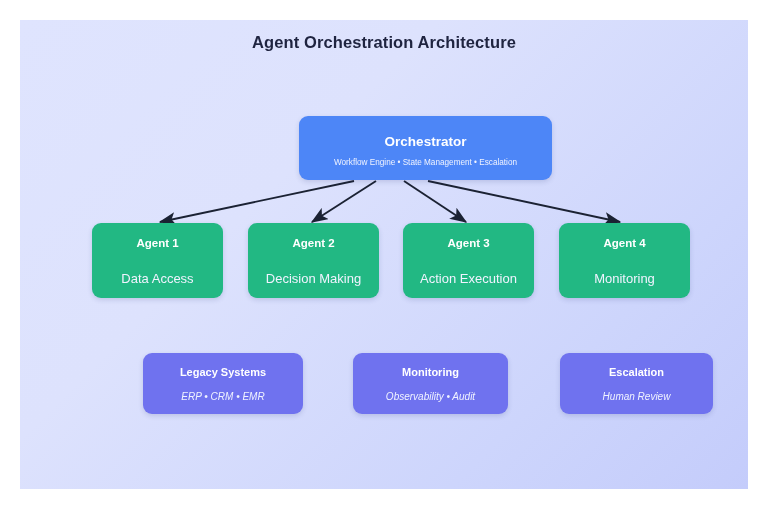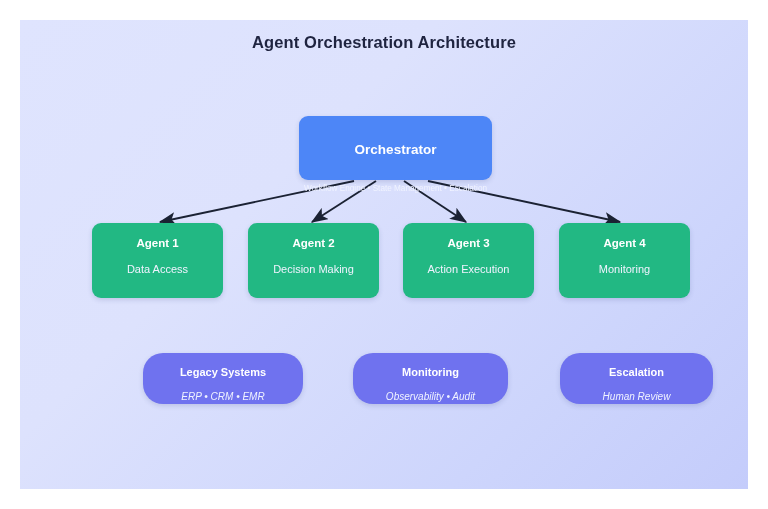--- a/index.html
+++ b/index.html
@@ -55,51 +55,49 @@
   }
   .node .node-sub {
     color: #f0f3ff;
     line-height: 1.2;
     text-align: center;
   }
   
   #node-orchestrator {
     left: 279px;
     top: 96px;
-    width: 193px;
+    width: 253px;
     height: 64px;
     background: #4d86f7;
-    padding-top: 26px;
-    gap: 18px;
+    padding-top: 18px;
   }
   #node-orchestrator .node-title { font-size: 13.5px; }
   #node-orchestrator .node-sub { font-size: 8.2px; margin-top: 8px; }
 
   
   .agent-node {
     top: 203px;
     width: 131px;
     height: 75px;
     background: #22b883;
     padding-top: 14px;
   }
   .agent-node .node-title { font-size: 11.5px; }
-  .agent-node .node-sub { font-size: 11px; margin-top: 12px; }
+  .agent-node .node-sub { font-size: 13px; margin-top: 20px; }
   #node-agent-1 { left: 72px; }
   #node-agent-2 { left: 228px; }
   #node-agent-3 { left: 383px; }
   #node-agent-4 { left: 539px; }
 
   
   .support-node {
     top: 333px;
-    height: 51px;
+    height: 61px;
     background: #6f72ef;
     padding-top: 13px;
-    border-radius: 20px;
   }
   .support-node .node-title { font-size: 11px; }
   .support-node .node-sub { font-size: 10px; margin-top: 12px; font-style: italic; }
   #node-legacy-systems { left: 123px; width: 160px; }
   #node-monitoring { left: 333px; width: 155px; }
   #node-escalation { left: 540px; width: 153px; align-items: center; }
 
   #connectors {
     position: absolute;
     left: 0;

